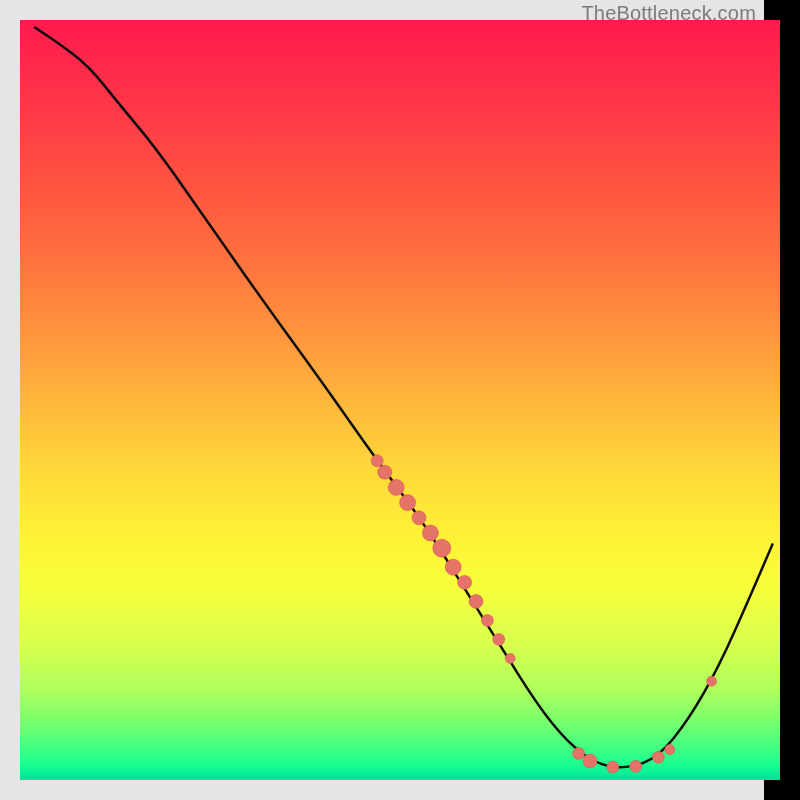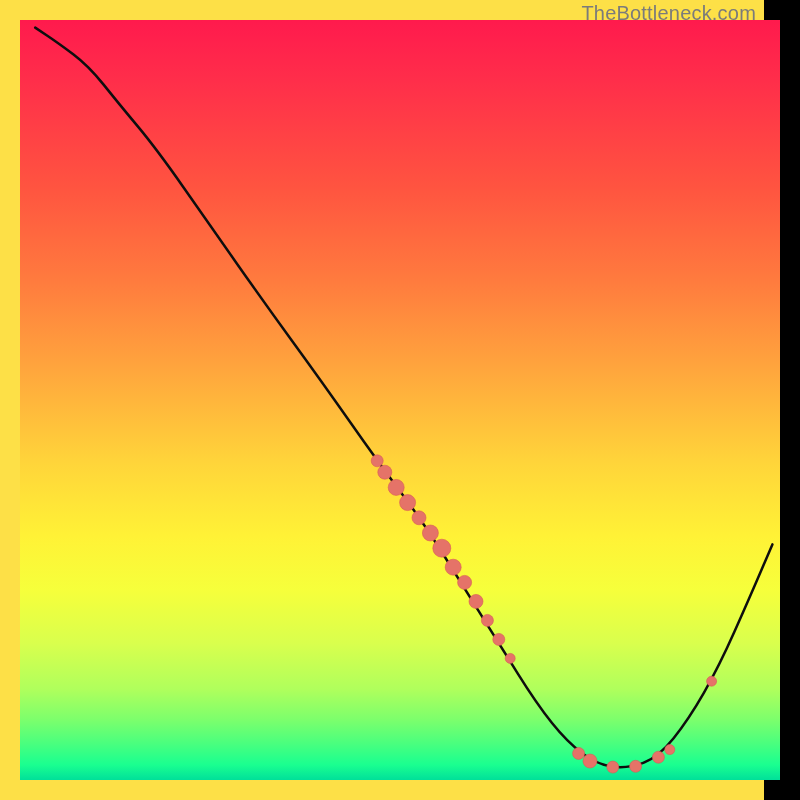--- a/index.html
+++ b/index.html
@@ -10,21 +10,21 @@
     overflow: hidden;
     background: #000;
     font-family: Arial, Helvetica, sans-serif;
   }
   .frame {
     position: absolute;
     left: 0;
     top: 0;
     width: 764px;
     height: 800px;
-    background: #fde047;
+    background: #e5e5e5;
   }
   .plot {
     position: absolute;
     left: 20px;
     top: 20px;
     width: 760px;
     height: 760px;
     
     background: linear-gradient(to bottom,
       #ff1a4d 0%,

